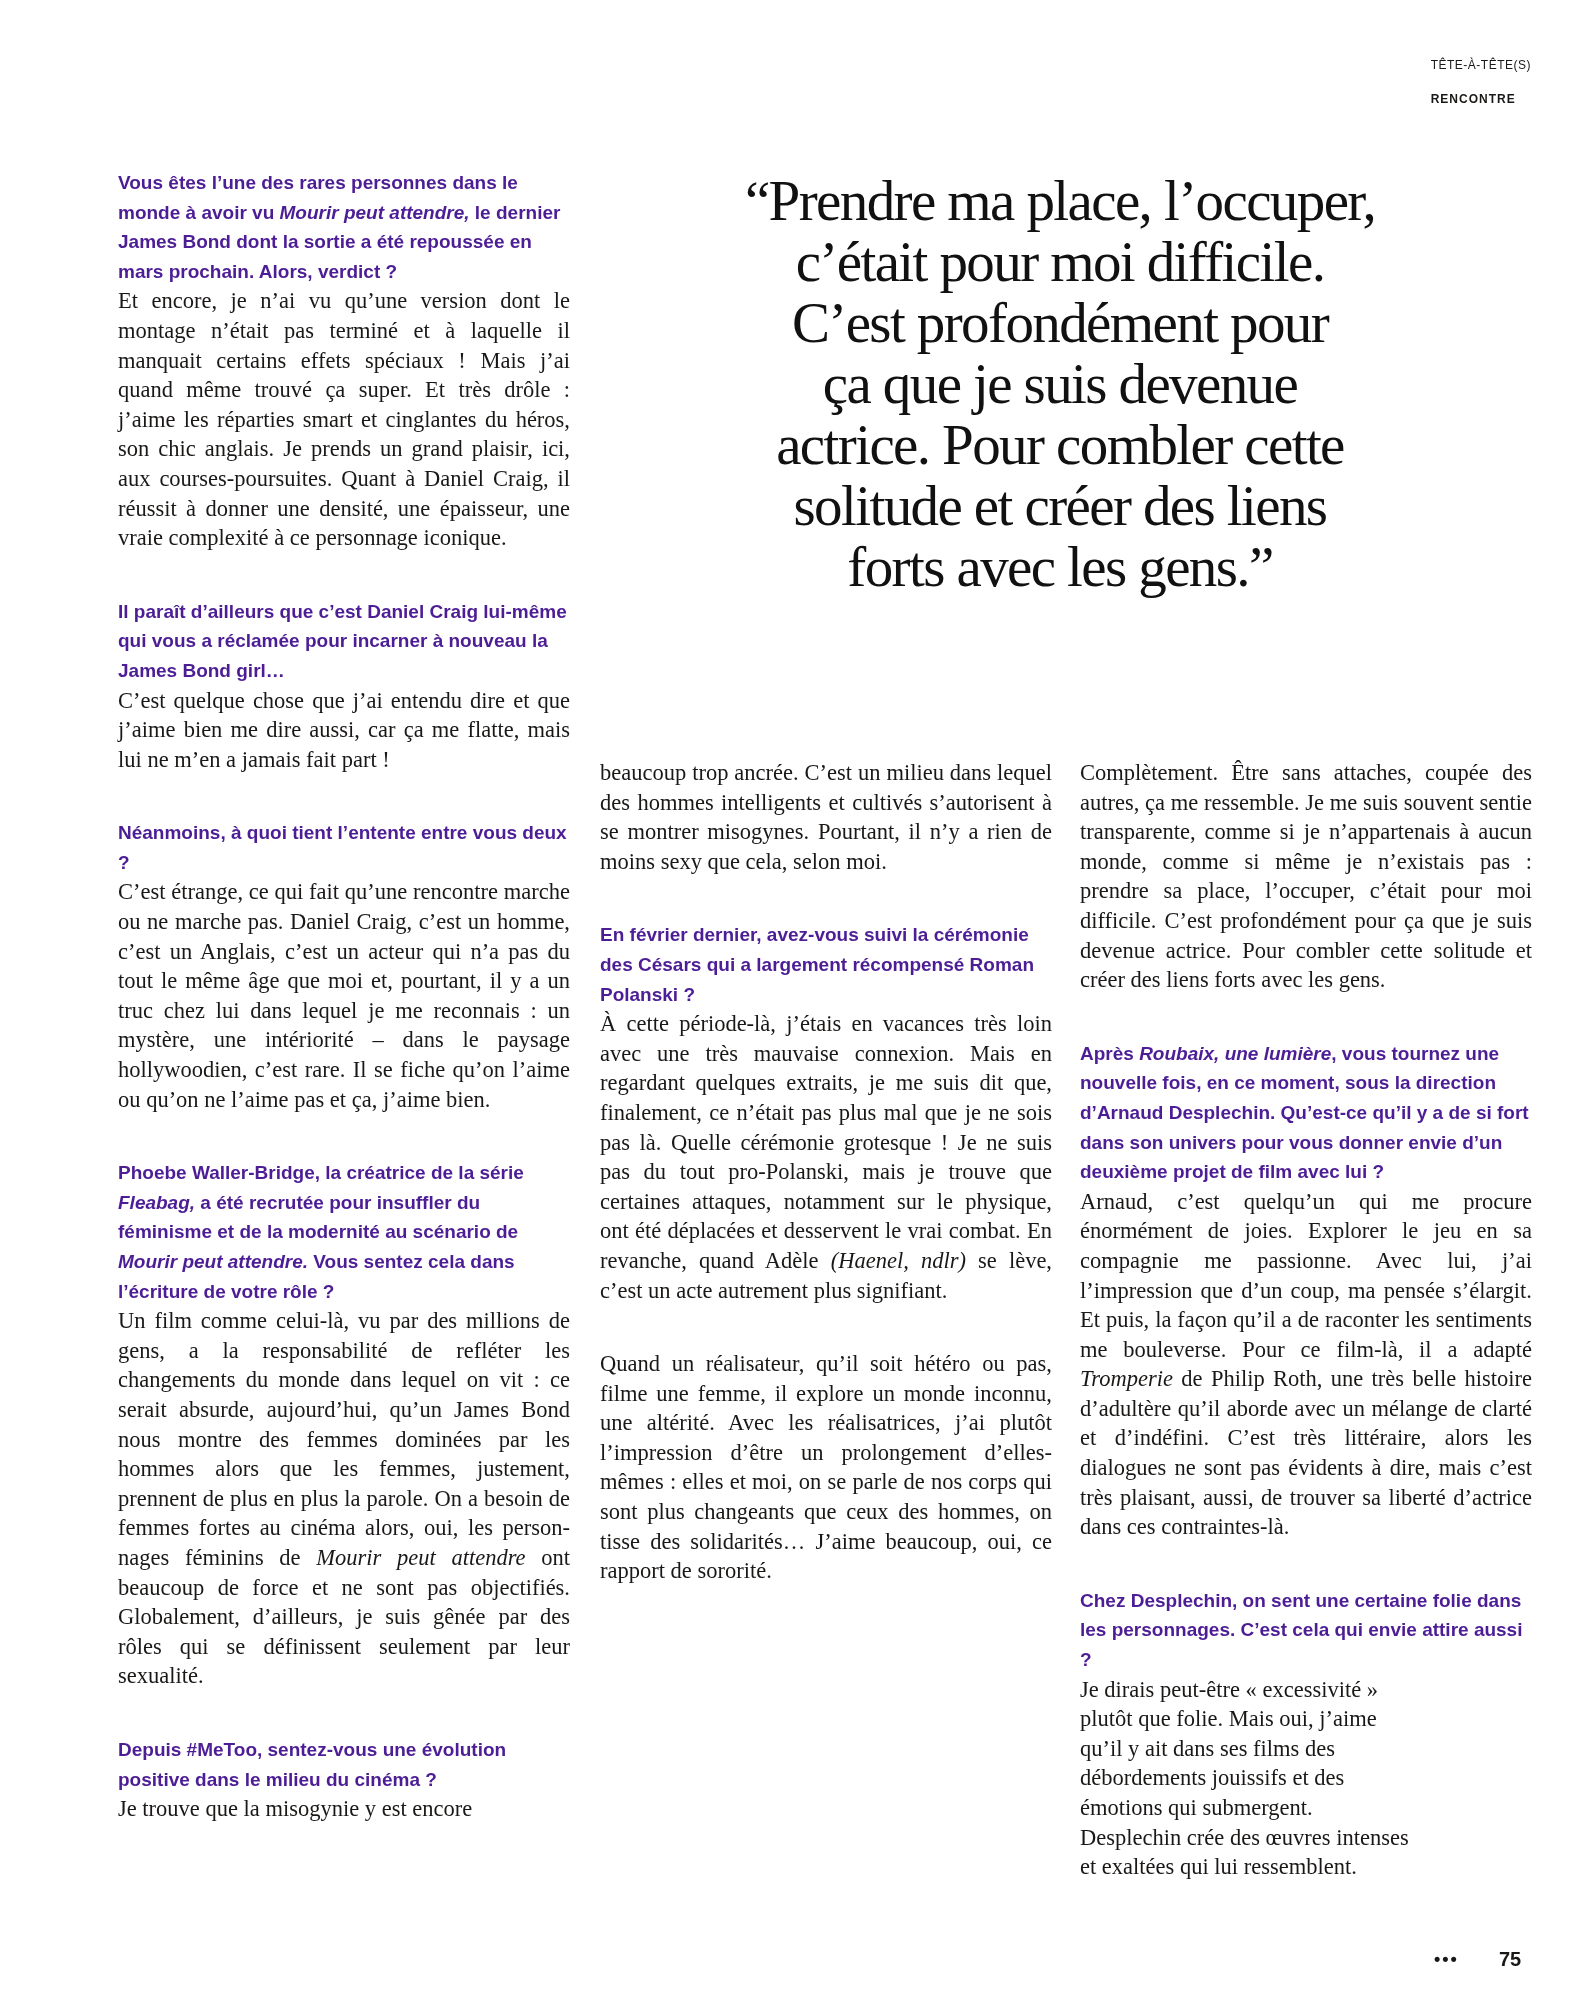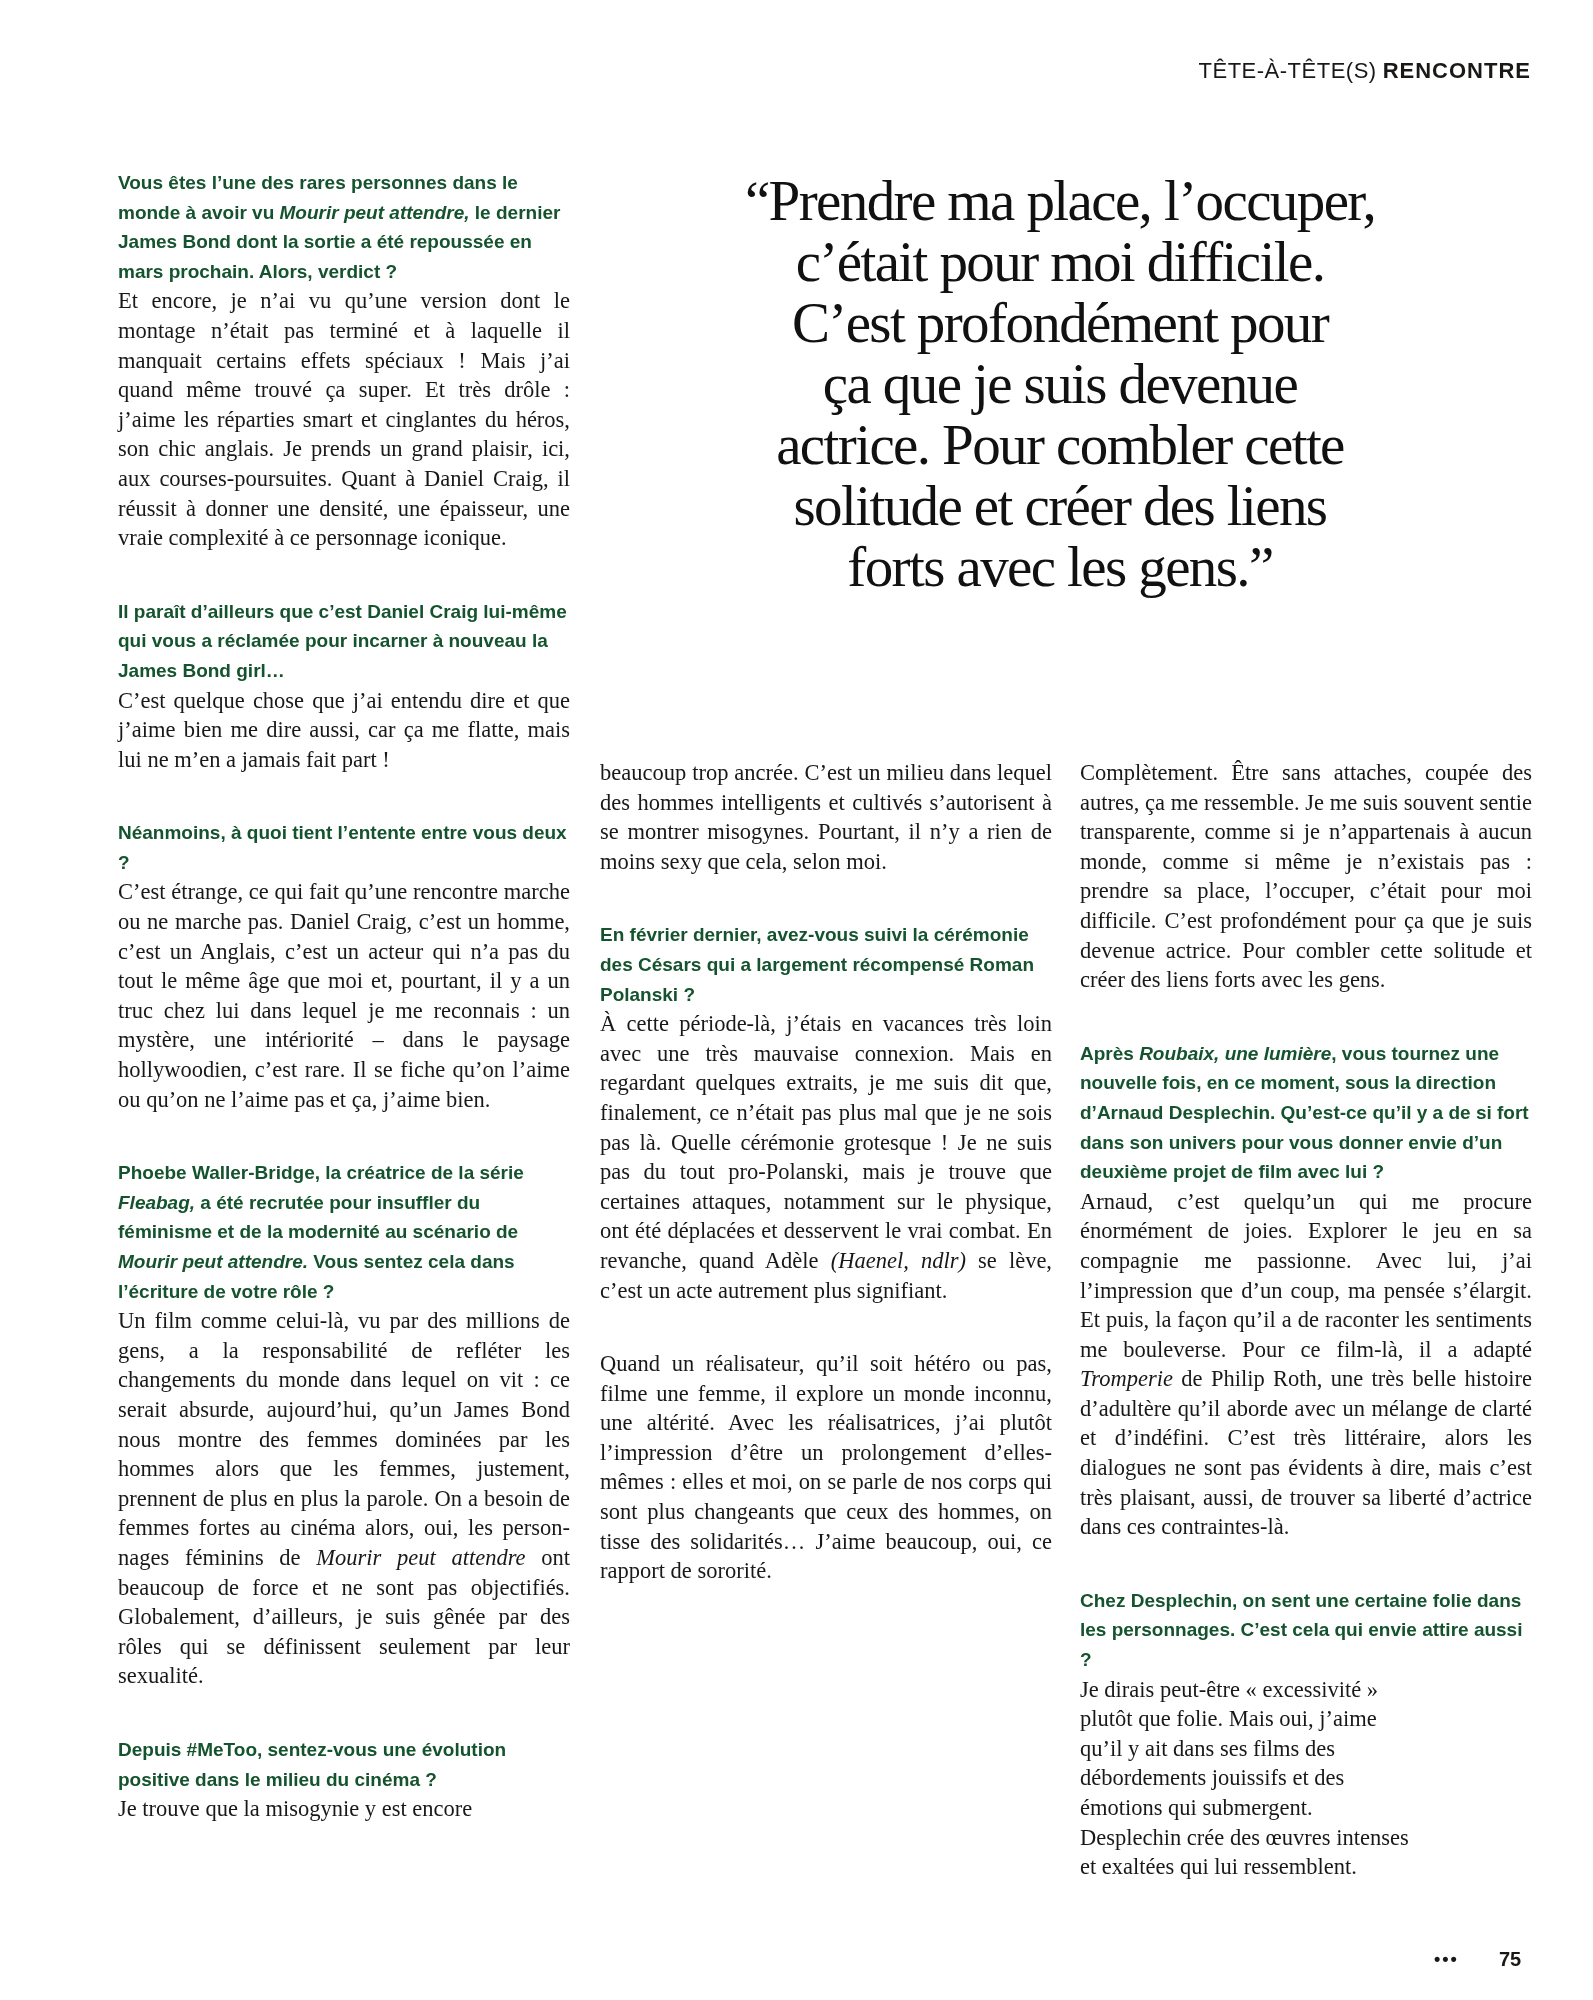--- a/index.html
+++ b/index.html
@@ -2,22 +2,22 @@
 <html><head>
 <meta charset="utf-8">
 <style>
   html, body { margin: 0; padding: 0; background: #ffffff; }
   body {
     width: 1593px; height: 2000px; position: relative; overflow: hidden;
     color: #1a1817;
   }
   .header {
     position: absolute; top: 58px; right: 62px;
-    font-family: "Liberation Sans", sans-serif; font-size: 22px; letter-spacing: 0.5px;
-    display: flex; gap: 6px; align-items: baseline;
+    font-family: "Liberation Sans", sans-serif; font-size: 12px; letter-spacing: 0.5px;
+    display: flex; gap: 20px; align-items: baseline; flex-direction: column;
   }
   .header .section { font-weight: 400; }
   .header .rubric { font-weight: 700; letter-spacing: 1px; }
 
   .pullquote {
     position: absolute; left: 700px; top: 170px; width: 720px;
     font-family: "Liberation Serif", serif; font-size: 57px; line-height: 61px;
     text-align: center; letter-spacing: -1.6px; color: #111;
   }
   .pullquote span { display: block; }
@@ -25,21 +25,21 @@
   .col {
     position: absolute; width: 452px;
     font-family: "Liberation Serif", serif; font-size: 22.5px; line-height: 29.6px;
   }
   .col1 { left: 118px; top: 168px; }
   .col2 { left: 600px; top: 758px; }
   .col3 { left: 1080px; top: 758px; }
 
   .q {
     font-family: "Liberation Sans", sans-serif; font-weight: 700;
-    font-size: 19px; line-height: 29.6px; margin: 0; color: #14532d;
+    font-size: 19px; line-height: 29.6px; margin: 0; color: #4c1d95;
   }
   .q i { font-style: italic; }
   .a { margin: 0 0 44px 0; text-align: justify; hyphens: manual; }
   .a i { }
   .a.last { margin-bottom: 0; }
 
   .footer {
     position: absolute; left: 1434px; top: 1948px;
     font-family: "Liberation Sans", sans-serif; font-weight: 700; font-size: 20px;
     display: flex; gap: 40px; align-items: center;

